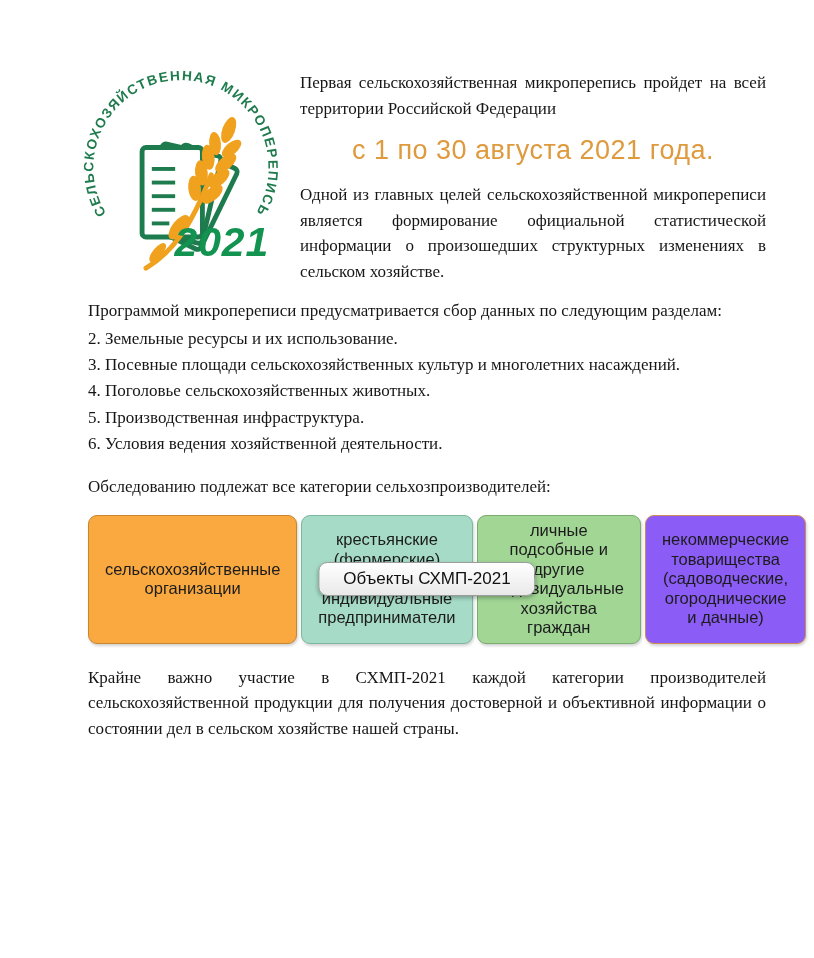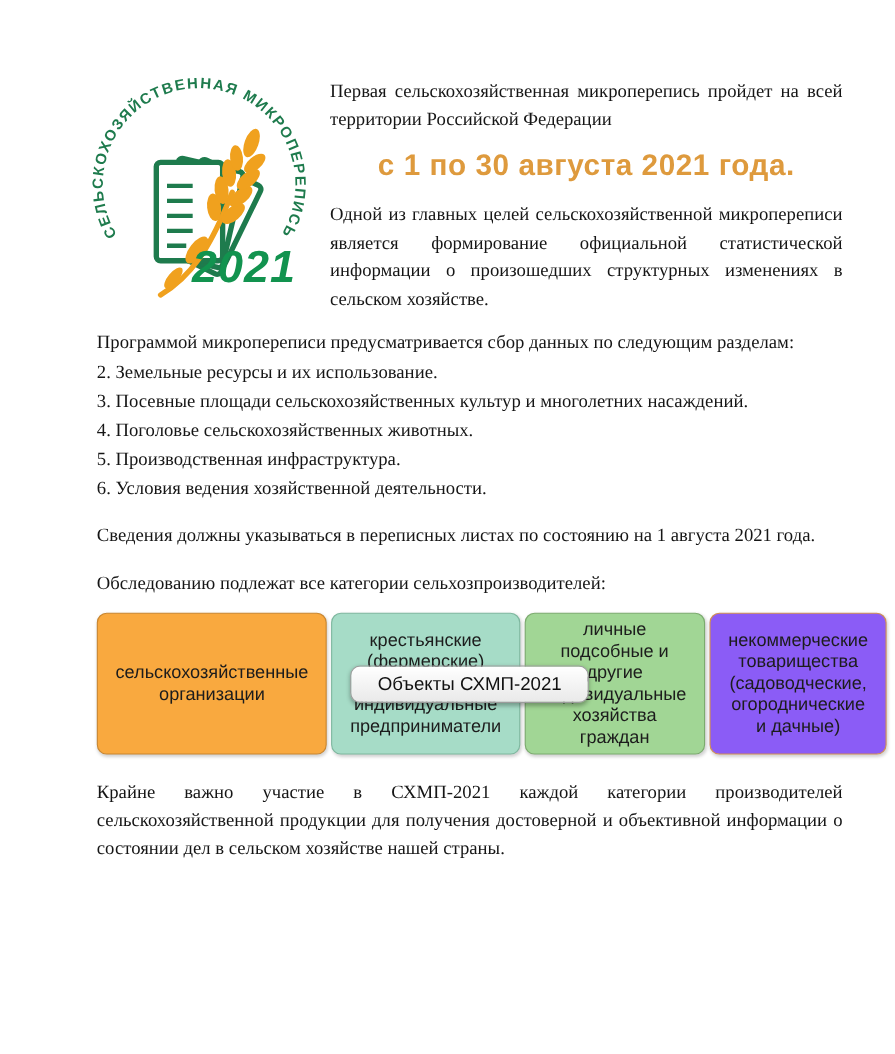--- a/index.html
+++ b/index.html
@@ -9,21 +9,21 @@
   }
   .content { position:absolute; left:88px; top:60px; width:678px; }
 
   
   .top-block { display:flex; margin-left:-14px; }
   .logo-wrap { flex:none; width:214px; height:214px; }
   .intro-col { flex:1; padding-left:12px; padding-top:10px; }
 
   .para { font-size:17px; line-height:1.5; text-align:justify; margin:0; }
   .dates-heading {
-    font-family:"Liberation Sans", sans-serif; font-weight:bold;
+    font-family:"Liberation Sans", sans-serif; font-weight:normal;
     font-size:27px; color:#de9a3d; text-align:center;
     margin:14px 0 16px 0; letter-spacing:0.5px;
   }
 
   .section { margin-top:14px; }
   .list { margin-top:2px; }
   .list-item { font-size:17px; line-height:1.55; text-align:justify; }
 
   .note { margin-top:17px; }
 
@@ -142,21 +142,20 @@
       <p class="para">Программой микропереписи предусматривается сбор данных по следующим разделам:</p>
       <div class="list">
         <div class="list-item">2. Земельные ресурсы и их использование.</div>
         <div class="list-item">3. Посевные площади сельскохозяйственных культур и многолетних насаждений.</div>
         <div class="list-item">4. Поголовье сельскохозяйственных животных.</div>
         <div class="list-item">5. Производственная инфраструктура.</div>
         <div class="list-item">6. Условия ведения хозяйственной деятельности.</div>
       </div>
     </div>
 
-    <p class="para note">Сведения должны указываться в переписных листах по состоянию на 1 августа 2021 года.</p>
     <p class="para note">Обследованию подлежат все категории сельхозпроизводителей:</p>
 
     <div class="diagram">
       <div class="cell cell-tl">
         <span>сельскохозяйственные организации</span>
       </div>
       <div class="cell cell-tr">
         <span>крестьянские (фермерские) хозяйства и индивидуальные предприниматели</span>
       </div>
       <div class="cell cell-bl">

